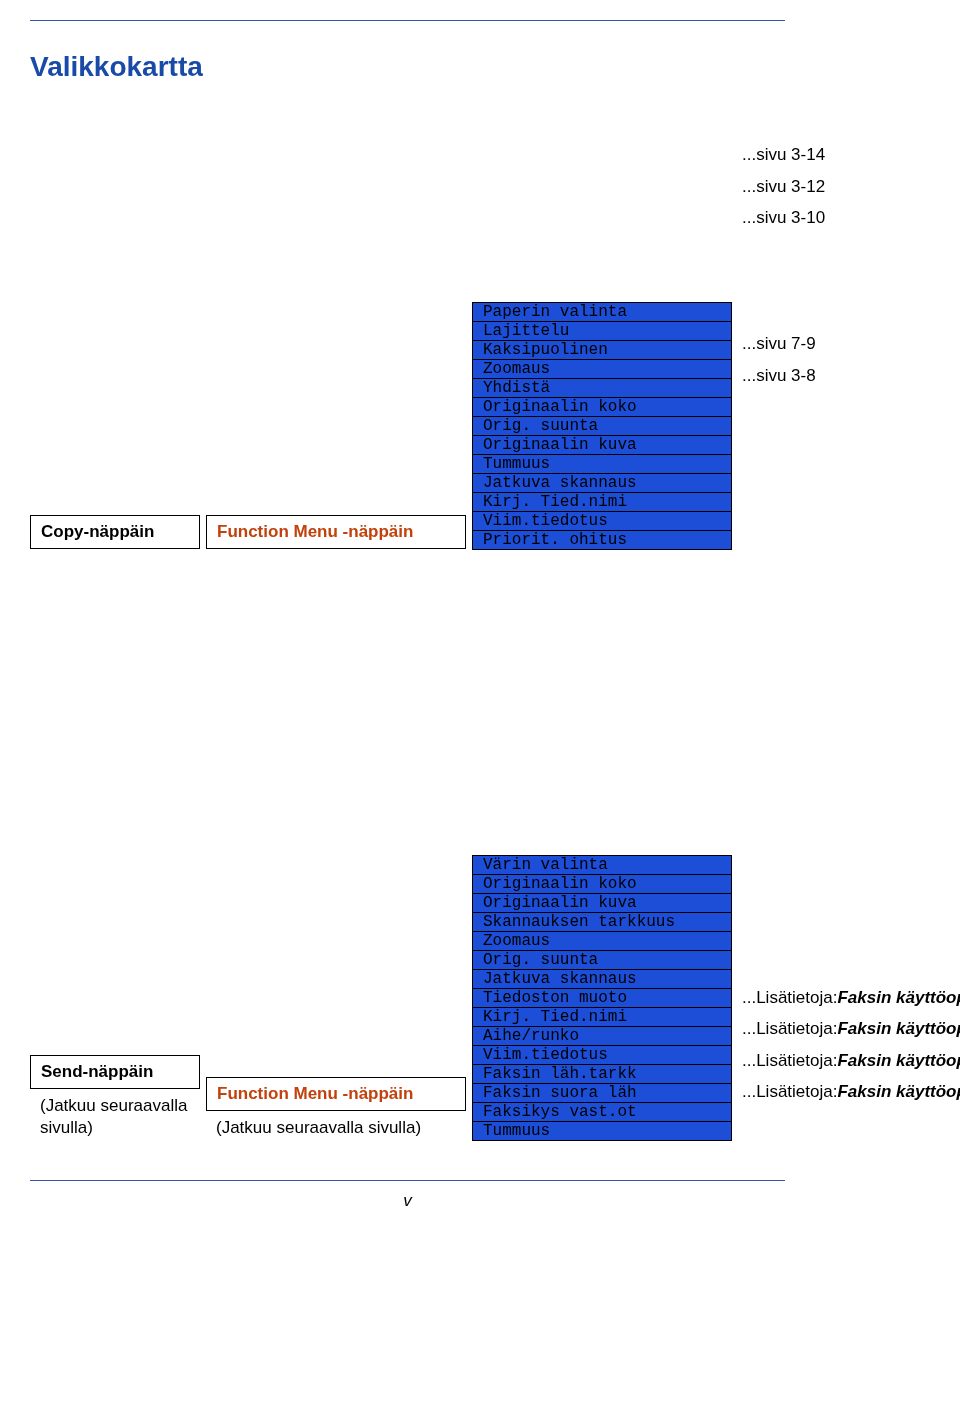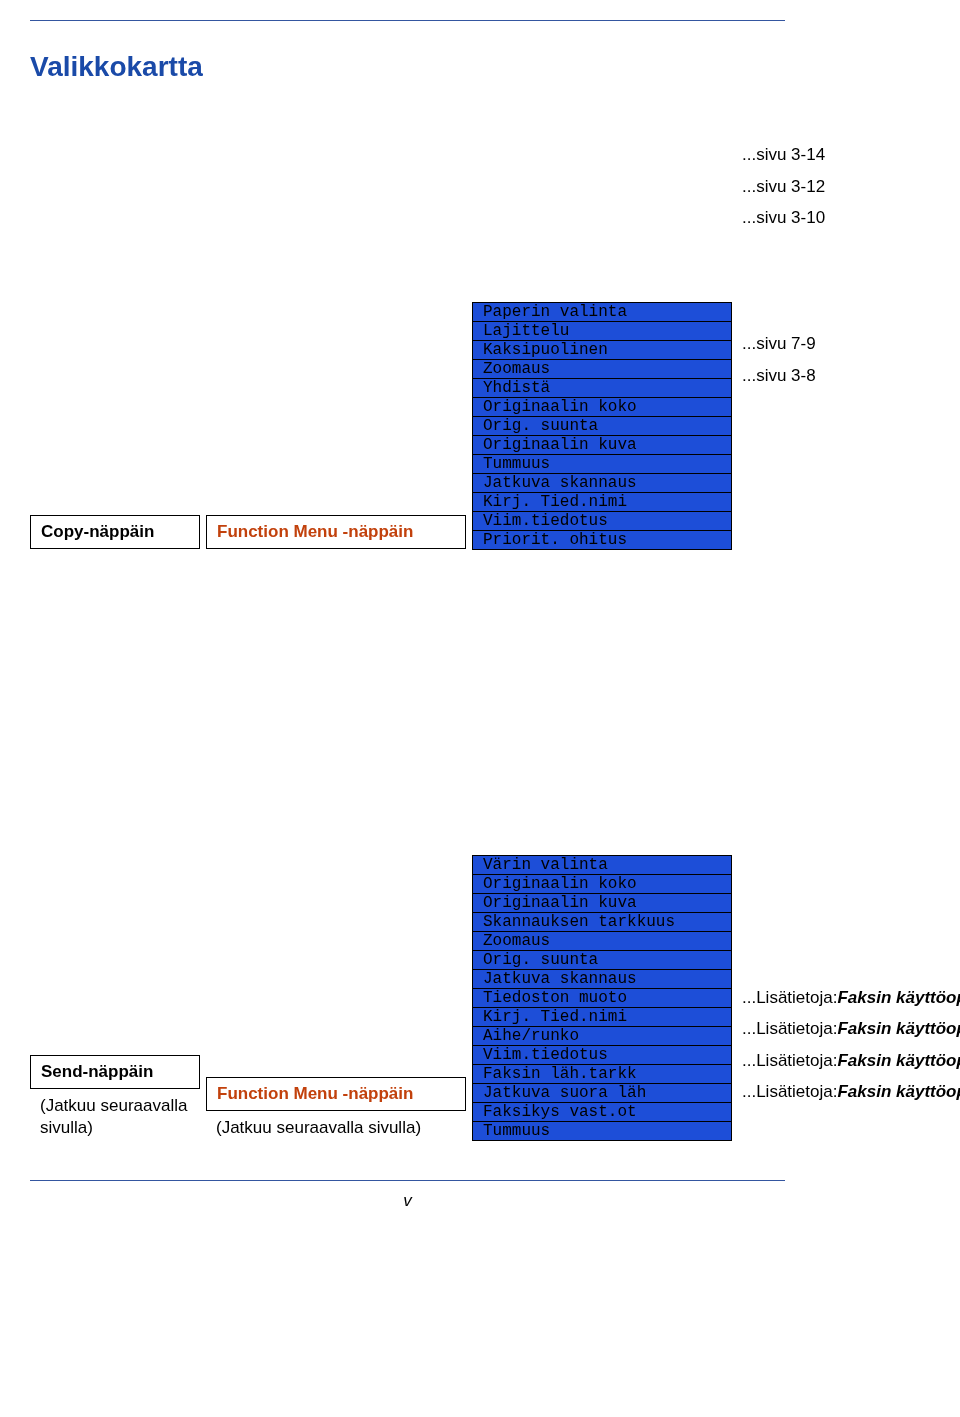--- a/index.html
+++ b/index.html
@@ -173,21 +173,21 @@
         <div class="menu-item">Originaalin kuva</div>
         <div class="menu-item">Skannauksen tarkkuus</div>
         <div class="menu-item">Zoomaus</div>
         <div class="menu-item">Orig. suunta</div>
         <div class="menu-item">Jatkuva skannaus</div>
         <div class="menu-item">Tiedoston muoto</div>
         <div class="menu-item">Kirj. Tied.nimi</div>
         <div class="menu-item">Aihe/runko</div>
         <div class="menu-item">Viim.tiedotus</div>
         <div class="menu-item">Faksin läh.tarkk</div>
-        <div class="menu-item">Jatkuva suora läh</div>
+        <div class="menu-item">Faksin suora läh</div>
         <div class="menu-item">Faksikys vast.ot</div>
         <div class="menu-item">Tummuus</div>
       </div>
     <div class="side-col" id="side2">
         <div class="side-item"></div>
         <div class="side-item"></div>
         <div class="side-item"></div>
         <div class="side-item"></div>
         <div class="side-item"></div>
         <div class="side-item"></div>

